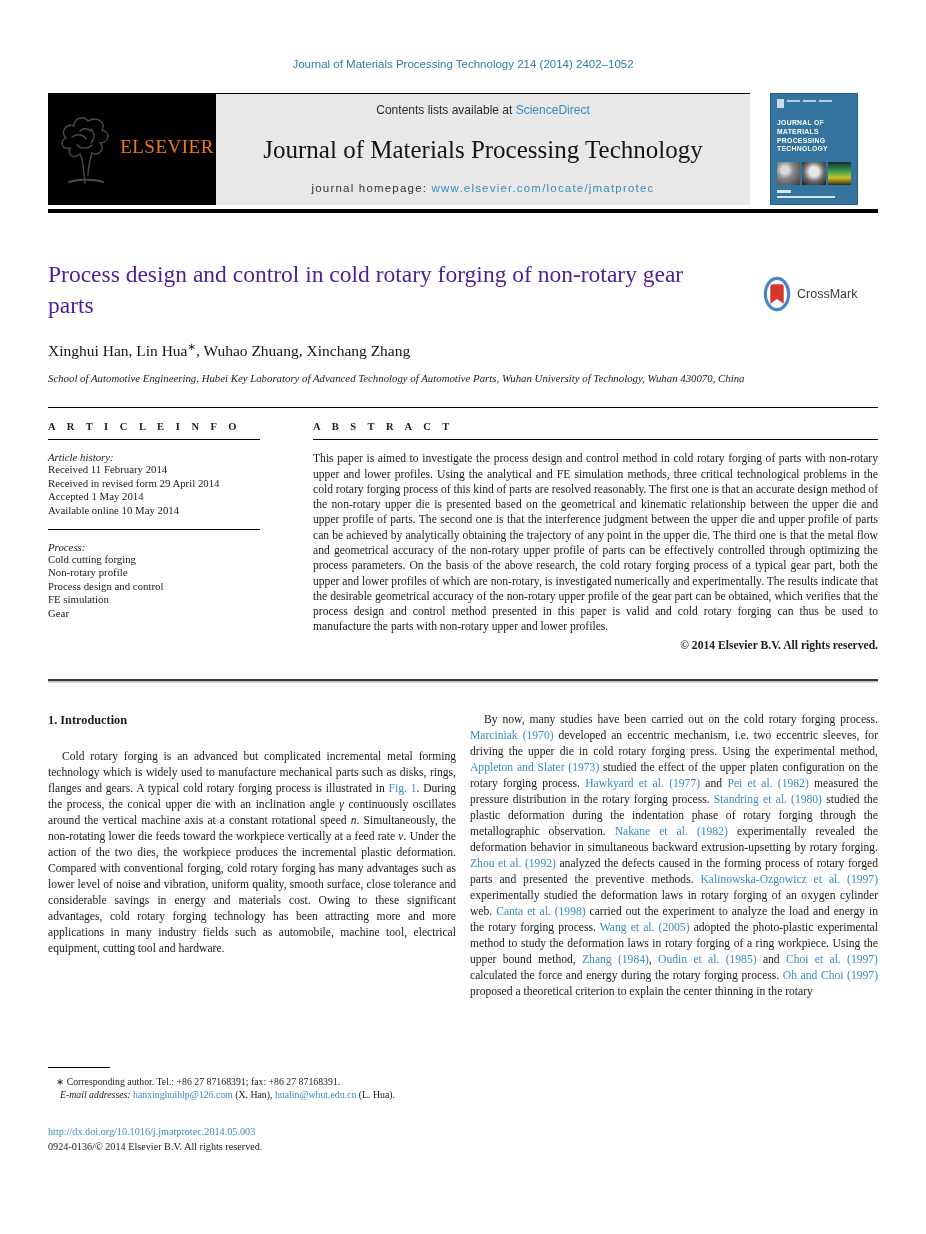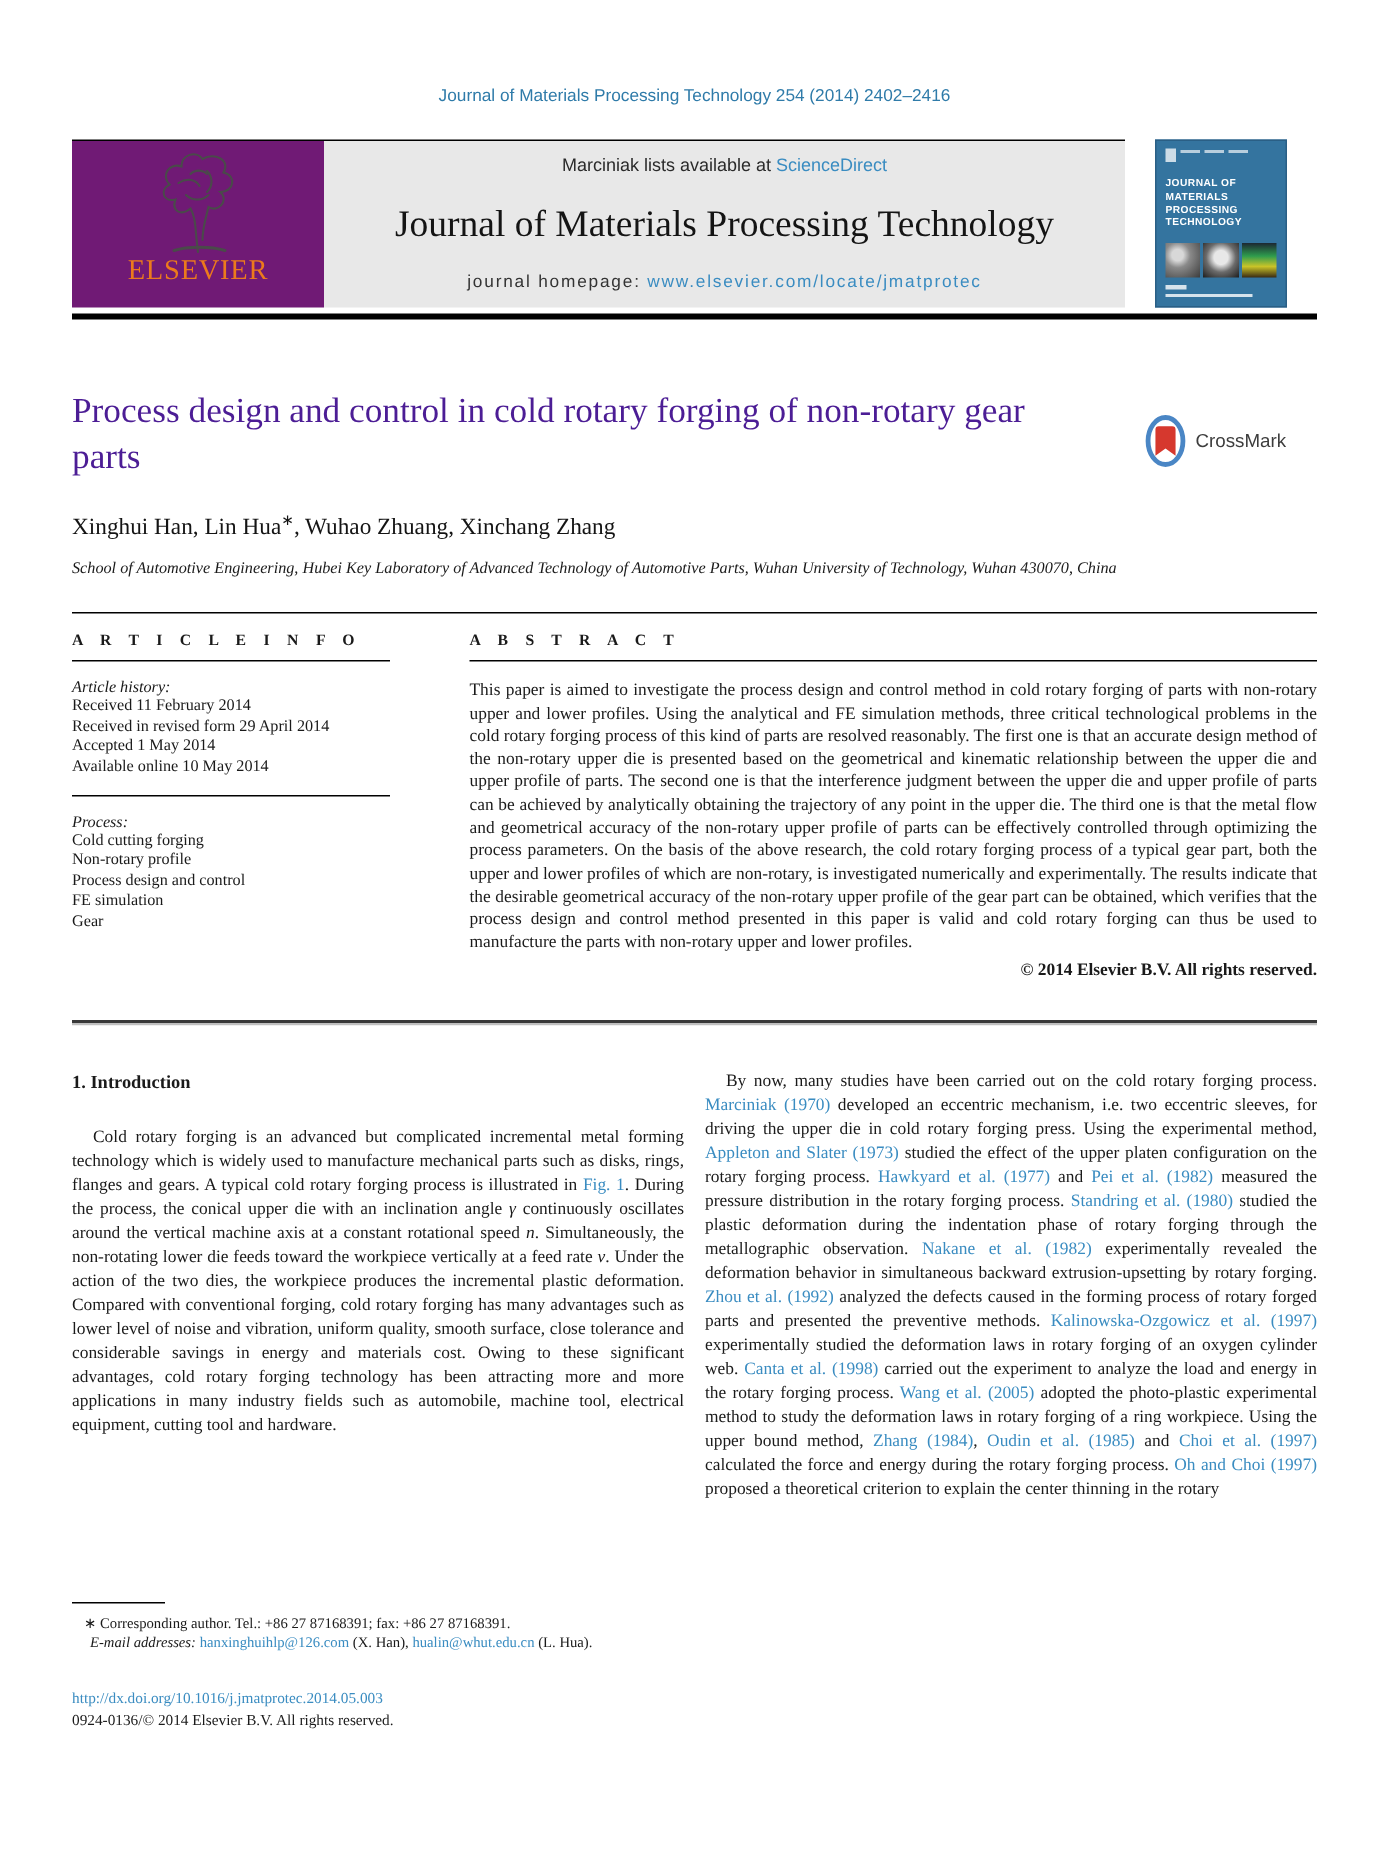--- a/index.html
+++ b/index.html
@@ -6,21 +6,21 @@
   body{width:926px;height:1234px;position:relative;font-family:"Liberation Serif",serif;color:#1a1a1a;overflow:hidden;}
   .page{padding:0 48px;}
 
   
   .journal-ref-wrap{margin-top:54px;text-align:center;}
   .journal-ref{font-family:"Liberation Sans",sans-serif;font-size:11.5px;color:#2f7ba9;}
 
   
   .header-band{display:flex;margin-top:21px;height:112px;}
   .band-left{width:702px;border-top:1.5px solid #000;display:flex;}
-  .logo-area{width:168px;background:#701a75;display:flex;flex-direction:column;align-items:center;justify-content:flex-start;padding-bottom:2px;}
+  .logo-area{width:168px;background:#000000;display:flex;flex-direction:row;align-items:center;justify-content:center;padding-bottom:2px;}
   .elsevier-wordmark{font-family:"Liberation Serif",serif;font-size:19px;color:#ec7a1c;letter-spacing:0.5px;margin-top:-4px;}
   .gray-box{flex:1;background:#e8e8e8;display:flex;flex-direction:column;justify-content:space-between;text-align:center;padding:9px 0 11px 0;}
   .contents-line{font-family:"Liberation Sans",sans-serif;font-size:12px;color:#2b2b2b;}
   .journal-title{font-size:25px;color:#141414;}
   .homepage-line{font-family:"Liberation Sans",sans-serif;font-size:11.5px;letter-spacing:1.2px;color:#333;}
   .link{color:#3a8cc1;text-decoration:none;cursor:pointer;}
   .thick-rule{border-top:4.5px solid #000;margin-top:4px;}
 
   
   .cover{margin-left:20px;width:88px;height:112px;background:#34749f;border:1px solid #2a5f85;box-sizing:border-box;display:flex;flex-direction:column;padding:5px 6px 6px 6px;}
@@ -75,40 +75,40 @@
   .fn-corresponding{text-indent:8px;}
   .fn-email{text-indent:12px;}
   .doi-block{margin-top:23px;font-size:10.2px;line-height:15px;text-align:left;}
 </style>
 </head>
 <body>
 
 <div class="page">
 
   <div class="journal-ref-wrap">
-    <span class="journal-ref link-like">Journal of Materials Processing Technology 254 (2014) 2402–2416</span>
+    <span class="journal-ref link-like">Journal of Materials Processing Technology 214 (2014) 2402–1052</span>
   </div>
 
   <div class="header-band">
     <div class="band-left">
       <div class="logo-area">
         <svg viewBox="0 0 70 80" width="70" height="80">
           <g fill="none" stroke="#4a4a4a" stroke-width="1.4" stroke-linecap="round">
             <path d="M35 74 C33 60 34 52 30 45 C24 50 17 47 20 39 C12 41 9 33 16 29 C10 23 16 14 24 17 C24 9 34 6 38 12 C46 7 57 13 52 21 C61 23 59 34 50 34 C56 40 48 48 42 44 C40 52 38 58 38 66"></path>
             <path d="M22 28 C28 24 34 26 36 30"></path>
             <path d="M41 20 C45 24 45 30 41 34"></path>
             <path d="M27 36 C31 40 38 40 42 36"></path>
             <path d="M30 22 C33 19 38 19 41 22"></path>
             <path d="M19 73 C28 70 44 70 53 73" stroke-width="2"></path>
           </g>
         </svg>
         <div class="elsevier-wordmark">ELSEVIER</div>
       </div>
       <div class="gray-box">
-        <div class="contents-line"><span>Marciniak lists available at </span><span class="link">ScienceDirect</span></div>
+        <div class="contents-line"><span>Contents lists available at </span><span class="link">ScienceDirect</span></div>
         <div class="journal-title">Journal of Materials Processing Technology</div>
         <div class="homepage-line"><span>journal homepage: </span><span class="link">www.elsevier.com/locate/jmatprotec</span></div>
       </div>
     </div>
 
     <div class="cover">
       <div class="cover-topbars">
         <div class="cover-minitree"></div>
         <div class="cover-bar"></div>
         <div class="cover-bar"></div>

